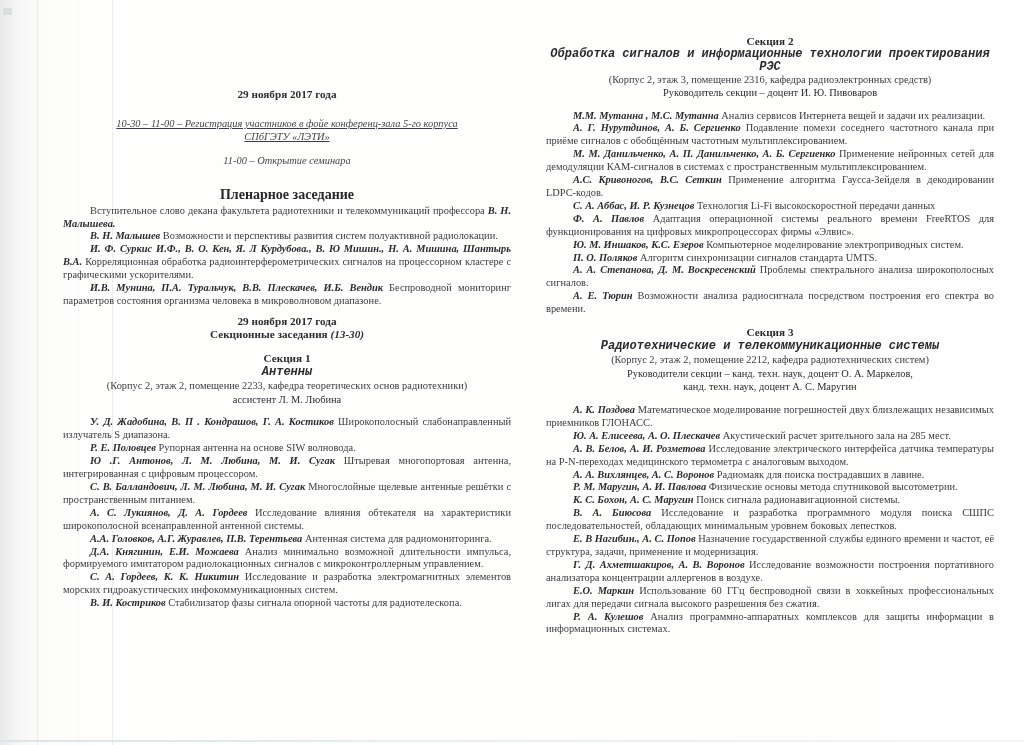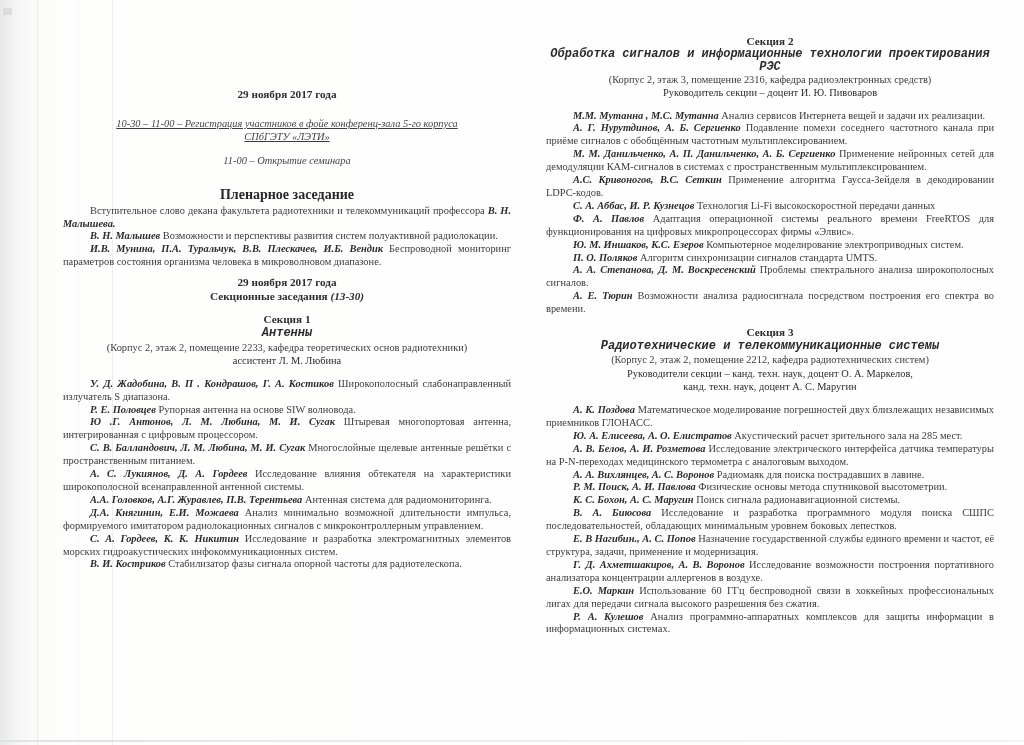--- a/index.html
+++ b/index.html
@@ -61,20 +61,21 @@
 
     <p class="c opening">11-00 – Открытие семинара</p>
 
     <p class="c plenary-title">Пленарное заседание</p>
 
     <div>
   <p class="item"><span>Вступительное слово декана факультета радиотехники и телекоммуникаций профессора </span><span class="authors">В. Н. Малышева.</span> </p>
 
   <p class="item"><span class="authors">В. Н. Малышев</span> <span>Возможности и перспективы развития систем полуактивной радиолокации.</span></p>
 
+  <p class="item"><span class="authors">И. Ф. Суркис И.Ф., В. О. Кен, Я. Л Курдубова., В. Ю Мишин., Н. А. Мишина, Шантырь В.А.</span> <span>Корреляционная обработка радиоинтерферометрических сигналов на процессорном кластере с графическими ускорителями.</span></p>
 
   <p class="item"><span class="authors">И.В. Мунина, П.А. Туральчук, В.В. Плескачев, И.Б. Вендик</span> <span>Беспроводной мониторинг параметров состояния организма человека в микроволновом диапазоне.</span></p>
 </div>
 
     <div class="sessions-head">
       <p class="c">29 ноября 2017 года</p>
       <p class="c"><span>Секционные заседания</span> <span class="i">(13-30)</span></p>
     </div>
 
     <div class="sec-head">
@@ -139,27 +140,27 @@
       <p class="c sec-num">Секция 3</p>
       <p class="c sec-topic">Радиотехнические и телекоммуникационные системы</p>
       <p class="c sec-loc">(Корпус 2, этаж 2, помещение 2212, кафедра радиотехнических систем)</p>
       <p class="c sec-lead">Руководители секции – канд. техн. наук, доцент О. А. Маркелов,</p>
       <p class="c sec-lead">канд. техн. наук, доцент А. С. Маругин</p>
     </div>
 
     <div class="items">
   <p class="item"><span class="authors">А. К. Поздова</span> <span>Математическое моделирование погрешностей двух близлежащих независимых приемников ГЛОНАСС.</span></p>
 
-  <p class="item"><span class="authors">Ю. А. Елисеева, А. О. Елистратов</span> <span>Акустический расчет зрительного зала на 285 мест.</span></p>
+  <p class="item"><span class="authors">Ю. А. Елисеева, А. О. Плескачев</span> <span>Акустический расчет зрительного зала на 285 мест.</span></p>
 
   <p class="item"><span class="authors">А. В. Белов, А. И. Розметова</span> <span>Исследование электрического интерфейса датчика температуры на P-N-переходах медицинского термометра с аналоговым выходом.</span></p>
 
   <p class="item"><span class="authors">А. А. Вихлянцев, А. С. Воронов</span> <span>Радиомаяк для поиска пострадавших в лавине.</span></p>
 
-  <p class="item"><span class="authors">Р. М. Поиск, А. И. Павлова</span> <span>Физические основы метода спутниковой высотометрии.</span></p>
+  <p class="item"><span class="authors">Р. М. Маругин, А. И. Павлова</span> <span>Физические основы метода спутниковой высотометрии.</span></p>
 
   <p class="item"><span class="authors">К. С. Бохон, А. С. Маругин</span> <span>Поиск сигнала радионавигационной системы.</span></p>
 
   <p class="item"><span class="authors">В. А. Биюсова</span> <span>Исследование и разработка программного модуля поиска СШПС последовательностей, обладающих минимальным уровнем боковых лепестков.</span></p>
 
   <p class="item"><span class="authors">Е. В Нагибин., А. С. Попов</span> <span>Назначение государственной службы единого времени и частот, её структура, задачи, применение и модернизация.</span></p>
 
   <p class="item"><span class="authors">Г. Д. Ахметшакиров, А. В. Воронов</span> <span>Исследование возможности построения портативного анализатора концентрации аллергенов в воздухе.</span></p>
 
   <p class="item"><span class="authors">Е.О. Маркин</span> <span>Использование 60 ГГц беспроводной связи в хоккейных профессиональных лигах для передачи сигнала высокого разрешения без сжатия.</span></p>

